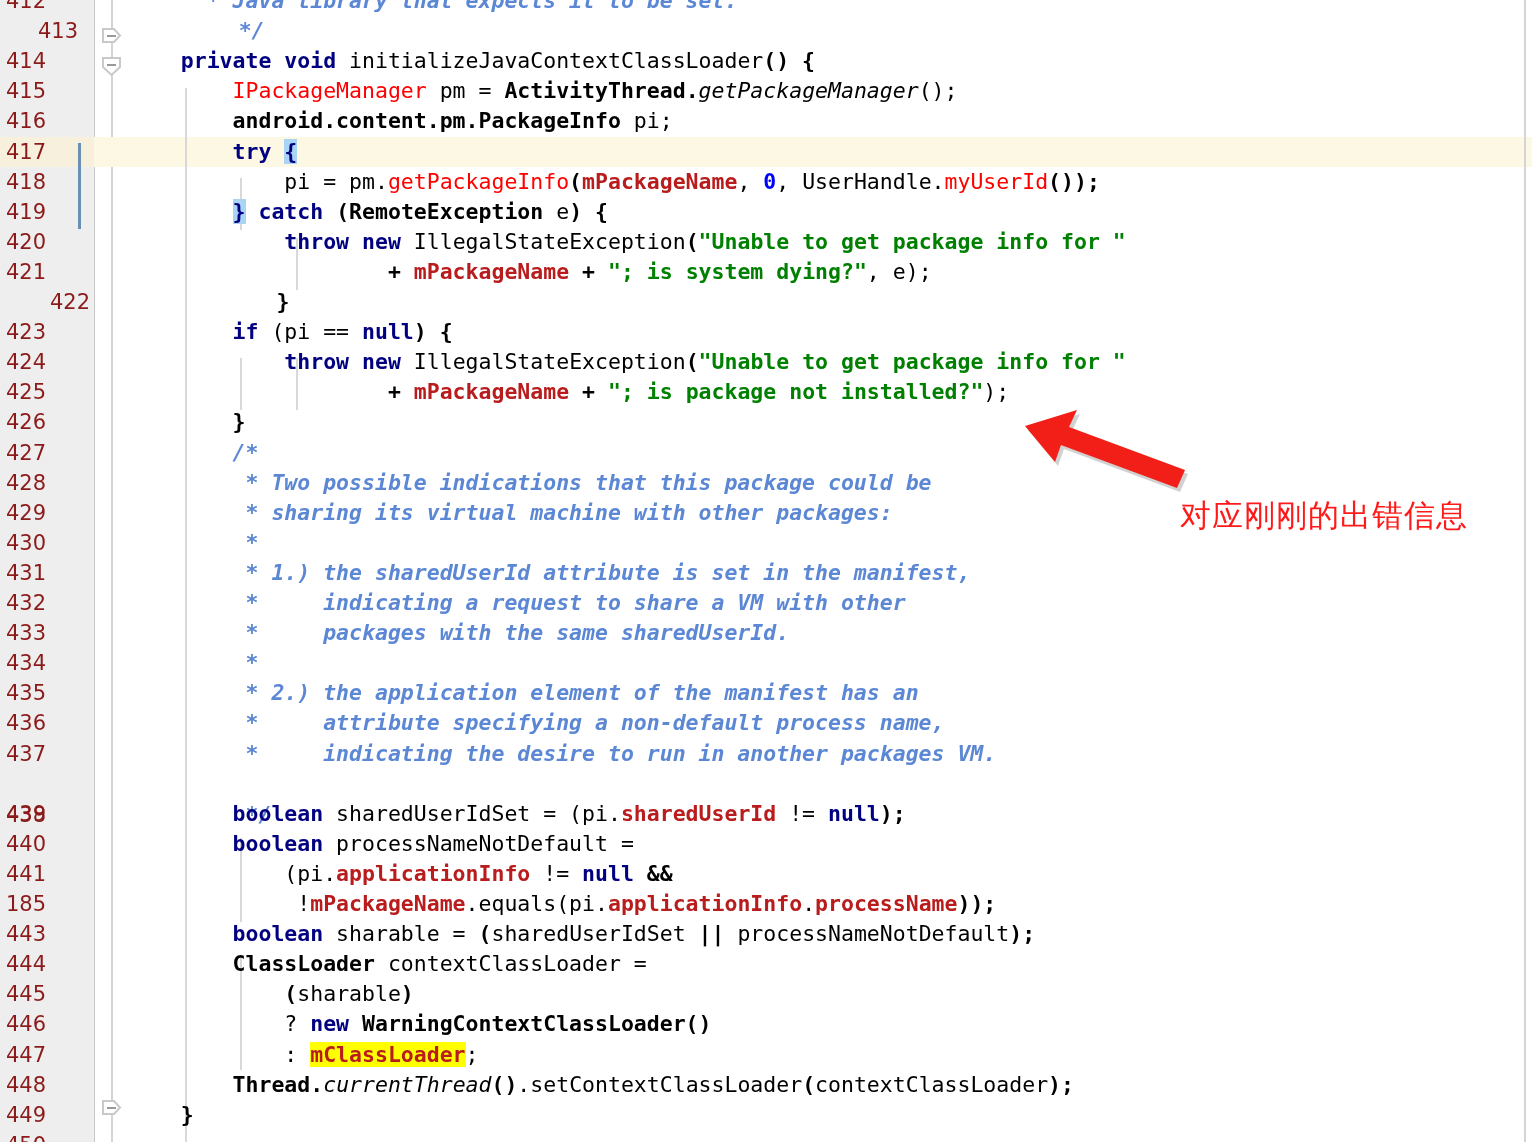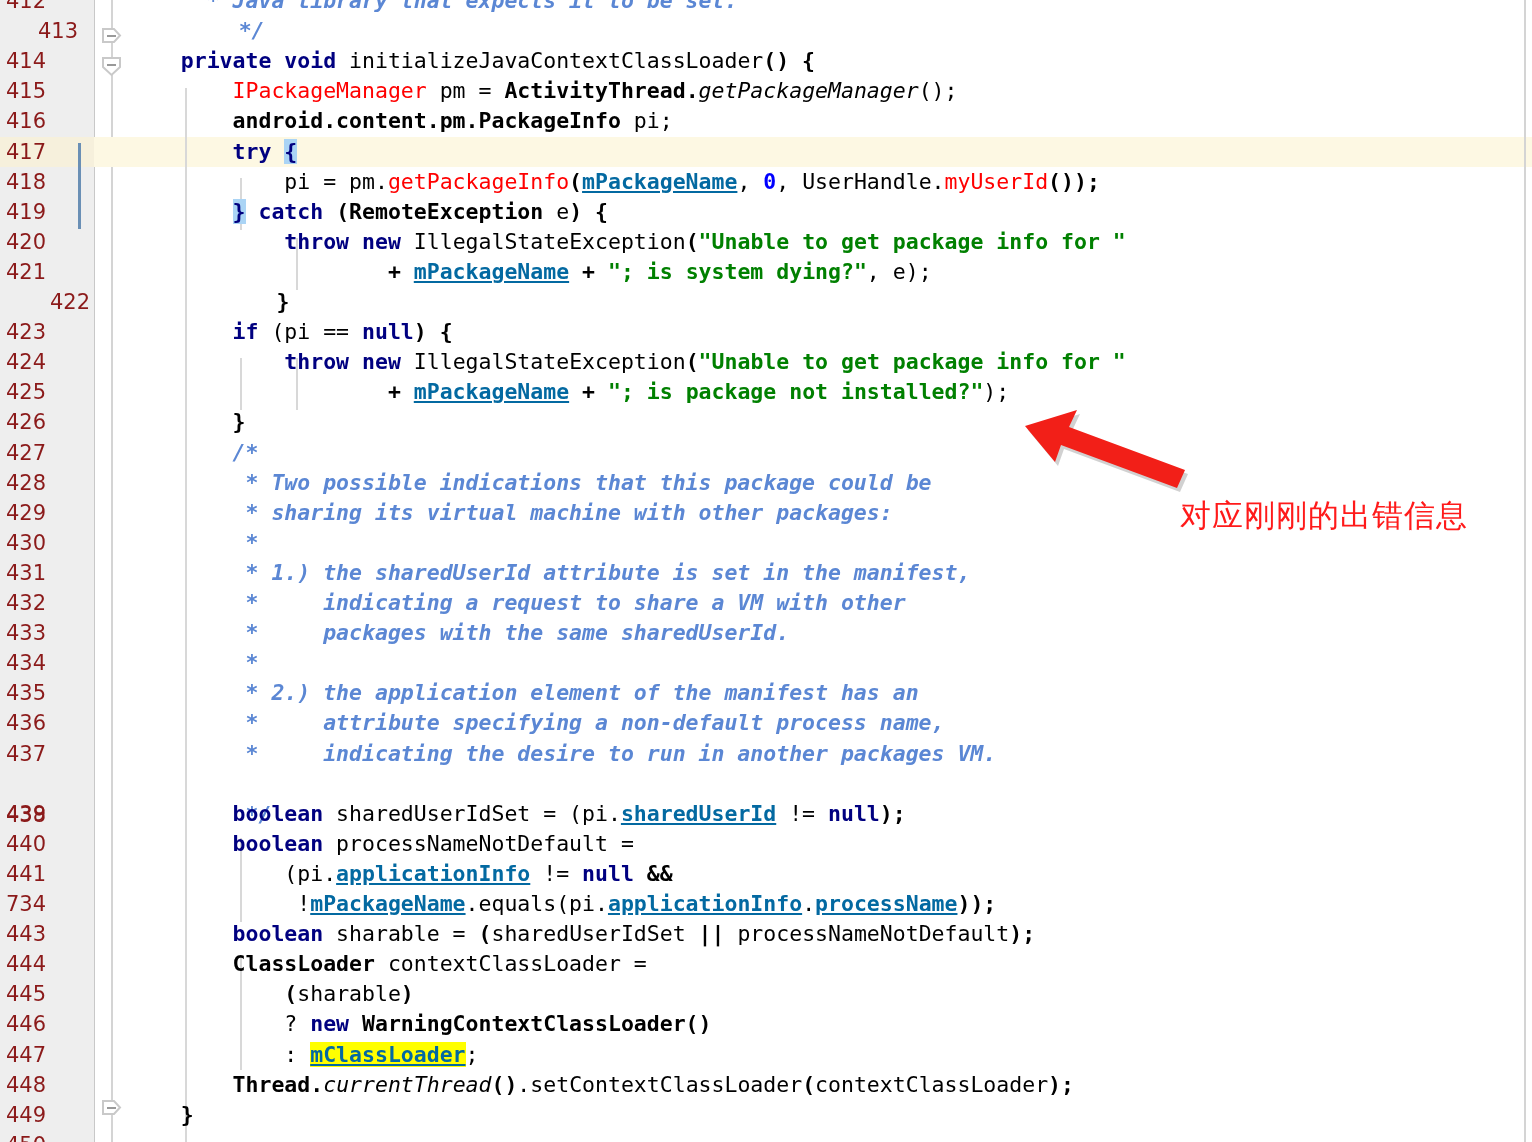--- a/index.html
+++ b/index.html
@@ -55,21 +55,21 @@
     position:absolute;left:101px;width:21px;height:21px;z-index:5;
   }
   .foldmark svg{display:block;}
   
   .kw{color:#000080;font-weight:bold;}
   .cmt{color:#5b87d4;font-style:italic;font-weight:bold;}
   .str{color:#008000;font-weight:bold;}
   .num{color:#0000ff;font-weight:bold;}
   .typ{color:#000000;font-weight:bold;}
   .red{color:#ff0000;}
-  .fld{color:#0369a1;font-weight:bold;text-decoration:underline;}
+  .fld{color:#b91c1c;font-weight:bold;}
   .ital{font-style:italic;}
   .plain{color:#000000;}
   .brace-hl{background:#aad4f5;}
   .yellow-hl{background:#ffff00;}
   
   .annot-text{
     position:absolute;color:#ff1a1a;
     font-family:"DejaVu Sans","Liberation Sans",sans-serif;
     font-size:31px;letter-spacing:1px;white-space:nowrap;z-index:20;
   }
@@ -202,21 +202,21 @@
       </div>
       <div class="row" style="top: 828.8px;">
         <div class="ln">440</div>
         <div class="code"><span class="plain">        </span><span class="kw">boolean</span><span class="plain"> processNameNotDefault =</span></div>
       </div>
       <div class="row" style="top: 858.9px;">
         <div class="ln">441</div>
         <div class="code"><span class="plain">            (pi.</span><span class="fld">applicationInfo</span><span class="plain"> != </span><span class="kw">null</span><span class="typ"> &amp;&amp;</span></div>
       </div>
       <div class="row" style="top: 889px;">
-        <div class="ln">734</div>
+        <div class="ln">185</div>
         <div class="code"><span class="plain">             !</span><span class="fld">mPackageName</span><span class="plain">.equals(pi.</span><span class="fld">applicationInfo</span><span class="plain">.</span><span class="fld">processName</span><span class="typ">));</span></div>
       </div>
       <div class="row" style="top: 919.1px;">
         <div class="ln">443</div>
         <div class="code"><span class="plain">        </span><span class="kw">boolean</span><span class="plain"> sharable = </span><span class="typ">(</span><span class="plain">sharedUserIdSet </span><span class="typ">||</span><span class="plain"> processNameNotDefault</span><span class="typ">);</span></div>
       </div>
       <div class="row" style="top: 949.2px;">
         <div class="ln">444</div>
         <div class="code"><span class="plain">        </span><span class="typ">ClassLoader</span><span class="plain"> contextClassLoader =</span></div>
       </div>

